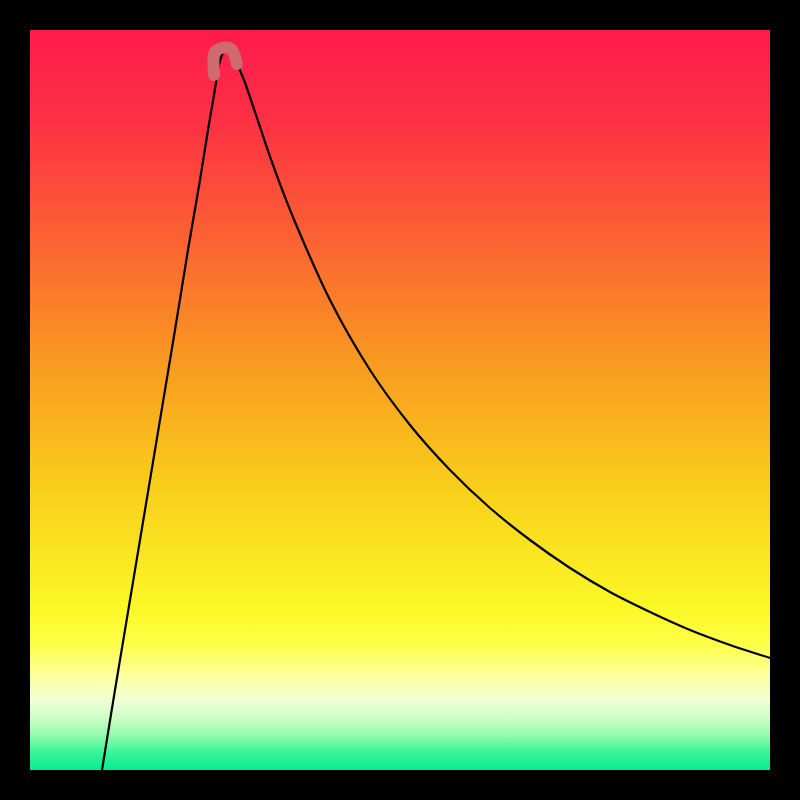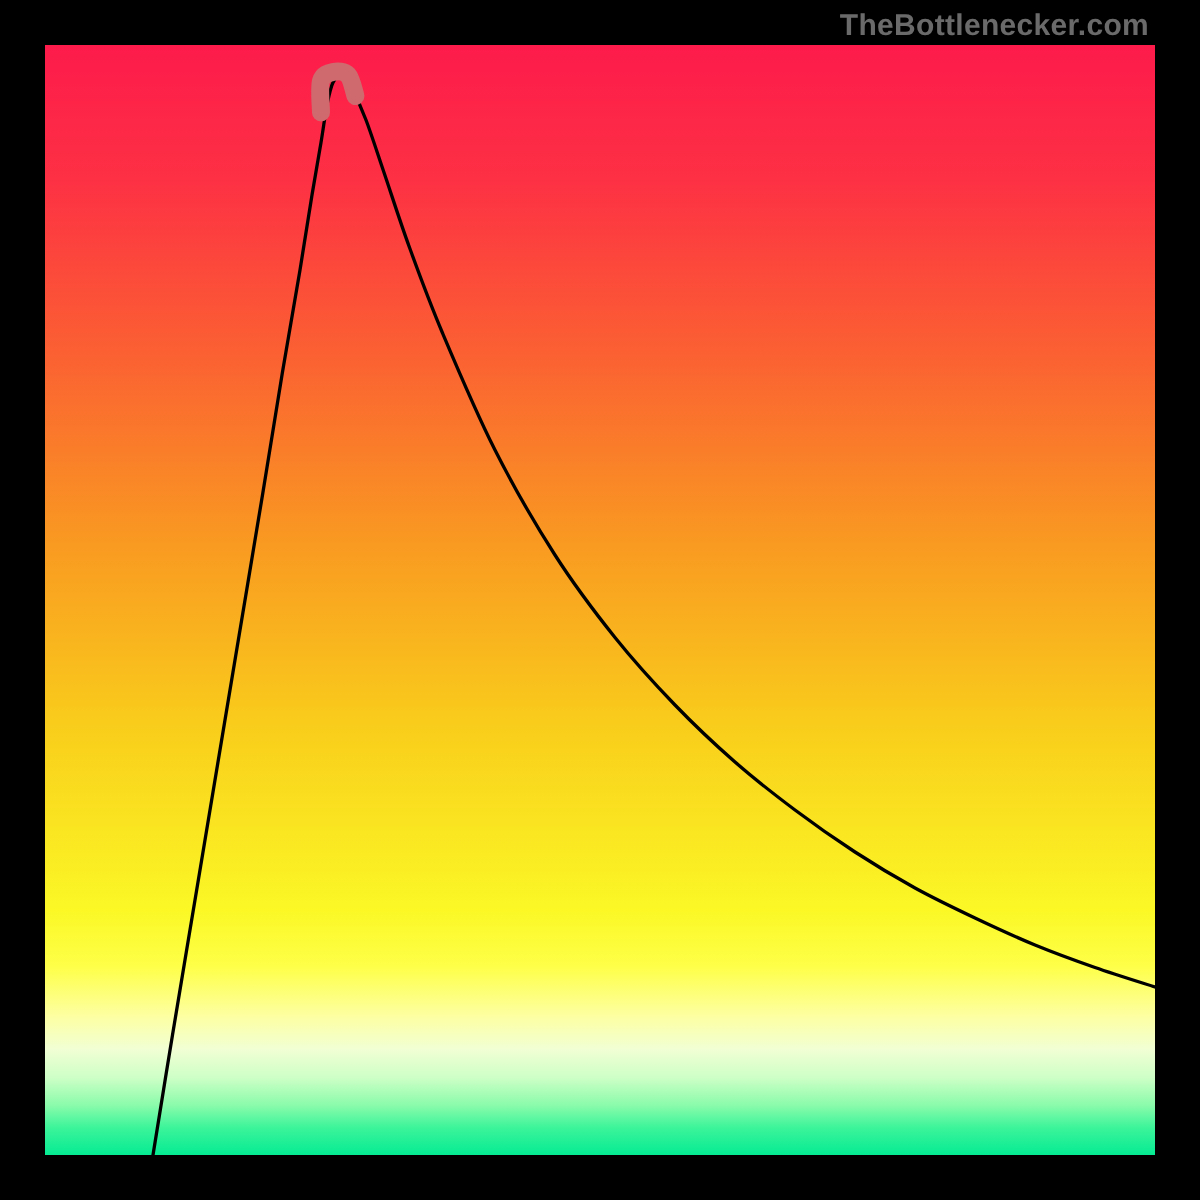--- a/index.html
+++ b/index.html
@@ -65,14 +65,13 @@
             <stop offset="100%" stop-color="#05eb93"></stop>
           </linearGradient>
       </defs>
       <rect x="0" y="0" width="740" height="740" fill="url(#bg-grad)"></rect>
     </svg>
     <svg class="curve-layer" width="740" height="740" viewBox="0 0 740 740" preserveAspectRatio="none">
       <path id="curve-path" fill="none" stroke-width="2.2" stroke-linejoin="round" stroke-linecap="round" d="M 72 740 C 74.17 726.67, 80.33 688.33, 85 660 C 89.67 631.67, 95.00 600.00, 100 570 C 105.00 540.00, 110.00 510.00, 115 480 C 120.00 450.00, 125.00 420.00, 130 390 C 135.00 360.00, 140.33 328.33, 145 300 C 149.67 271.67, 153.83 245.00, 158 220 C 162.17 195.00, 166.67 170.00, 170 150 C 173.33 130.00, 175.67 114.17, 178 100 C 180.33 85.83, 182.33 75.00, 184 65 C 185.67 55.00, 186.67 46.67, 188 40 C 189.33 33.33, 190.33 28.33, 192 25 C 193.67 21.67, 195.83 19.17, 198 20 C 200.17 20.83, 202.33 25.00, 205 30 C 207.67 35.00, 210.50 40.83, 214 50 C 217.50 59.17, 221.17 70.83, 226 85 C 230.83 99.17, 236.50 117.17, 243 135 C 249.50 152.83, 255.50 169.50, 265 192 C 274.50 214.50, 287.50 245.33, 300 270 C 312.50 294.67, 326.67 319.17, 340 340 C 353.33 360.83, 366.67 378.33, 380 395 C 393.33 411.67, 406.67 426.17, 420 440 C 433.33 453.83, 446.67 466.33, 460 478 C 473.33 489.67, 486.67 500.00, 500 510 C 513.33 520.00, 526.67 529.33, 540 538 C 553.33 546.67, 566.67 554.67, 580 562 C 593.33 569.33, 606.67 575.67, 620 582 C 633.33 588.33, 646.67 594.50, 660 600 C 673.33 605.50, 686.67 610.33, 700 615 C 713.33 619.67, 733.33 625.83, 740 628" stroke="#000000"></path>
       <path id="marker-path" fill="none" stroke-width="12" stroke-linecap="round" stroke-linejoin="round" d="M 184 45 C 184.00 41.50, 182.67 28.50, 184 24 C 185.33 19.50, 189.00 18.67, 192 18 C 195.00 17.33, 199.50 17.33, 202 20 C 204.50 22.67, 206.17 31.67, 207 34" stroke="#cf6a6f"></path>
     </svg>
   </div>
-  <div class="watermark">TheBottlenecker.com</div>
 </div>
 
 </body></html>

